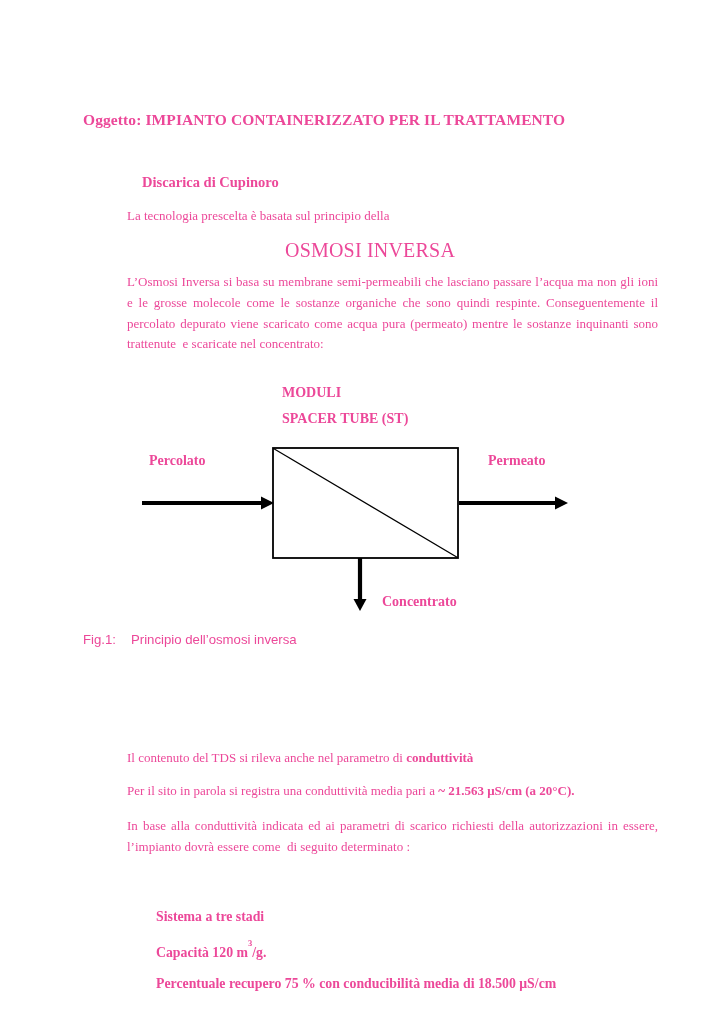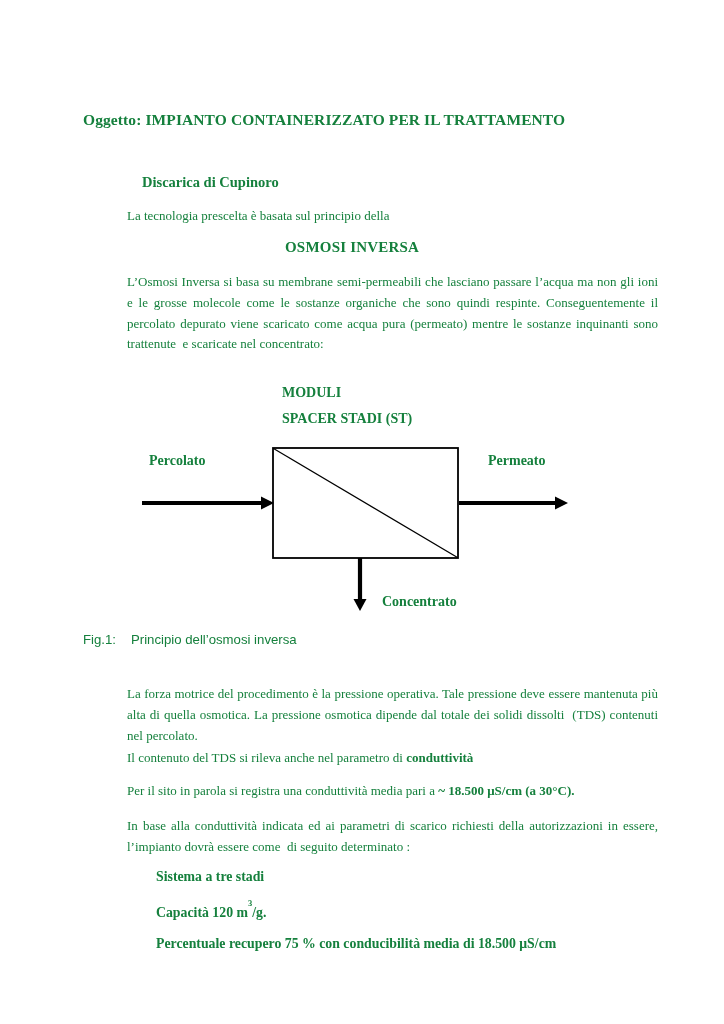--- a/index.html
+++ b/index.html
@@ -5,21 +5,21 @@
   html, body {
     margin: 0;
     padding: 0;
     background: #ffffff;
   }
   .page {
     position: relative;
     width: 724px;
     height: 1024px;
     background: #ffffff;
-    color: #15803d;
+    color: #ec4899;
     font-family: "Liberation Serif", serif;
     overflow: hidden;
   }
   .abs { position: absolute; white-space: pre-wrap; }
 
   
   .title-line {
     font-size: 15.5px;
     font-weight: bold;
     line-height: 21px;
@@ -32,22 +32,22 @@
   }
 
   
   .body-text {
     font-size: 13px;
     line-height: 20.8px;
     margin-left: 44px;
   }
   .just { text-align: justify; }
   .heading {
-    font-size: 15px;
-    font-weight: bold;
+    font-size: 20px;
+    font-weight: normal;
     letter-spacing: 0.2px;
   }
 
   
   .diagram {
     position: absolute;
     left: 0; top: 380px;
     width: 724px; height: 250px;
   }
   .diagram svg { position: absolute; left: 0; top: 0; }
@@ -64,20 +64,21 @@
     font-size: 13.2px;
     line-height: 16px;
   }
   .fig-caption .fig-label { margin-right: 15px; }
 
   
   .spec-item {
     font-size: 13.8px;
     font-weight: bold;
     line-height: 17px;
+    margin-top: 40px;
   }
   sup.cube {
     font-size: 8.5px;
     position: relative;
     top: -5px;
     font-weight: bold;
   }
   b { font-weight: bold; }
 </style>
 </head>
@@ -103,33 +104,32 @@
       <line x1="142" y1="123" x2="261" y2="123" stroke="#000" stroke-width="4"></line>
       <polygon points="261,116.5 261,129.5 274,123" fill="#000"></polygon>
 
       <line x1="459" y1="123" x2="555" y2="123" stroke="#000" stroke-width="4"></line>
       <polygon points="555,116.5 555,129.5 568,123" fill="#000"></polygon>
 
       <line x1="360" y1="178" x2="360" y2="219" stroke="#000" stroke-width="4.2"></line>
       <polygon points="353.5,219 366.5,219 360,231" fill="#000"></polygon>
     </svg>
     <div class="diag-label" style="left:282px; top:5px;">MODULI</div>
-    <div class="diag-label" style="left:282px; top:31px;">SPACER STADI (ST)</div>
+    <div class="diag-label" style="left:282px; top:31px;">SPACER TUBE (ST)</div>
     <div class="diag-label" style="left:149px; top:73px;">Percolato</div>
     <div class="diag-label" style="left:488px; top:73px;">Permeato</div>
     <div class="diag-label" style="left:382px; top:214px;">Concentrato</div>
   </div>
 
   <div class="abs fig-caption" style="left:83px; top:632px;"><span class="fig-label">Fig.1:</span><span>Principio dell’osmosi inversa</span></div>
 
-  <div class="abs body-text just" style="left:83px; top:684px; width:531px;">La forza motrice del procedimento è la pressione operativa. Tale pressione deve essere mantenuta più alta di quella osmotica. La pressione osmotica dipende dal totale dei solidi dissolti  (TDS) contenuti nel percolato.</div>
 
   <div class="abs body-text" style="left:83px; top:748px; width:560px;"><span>Il contenuto del TDS si rileva anche nel parametro di </span><b>conduttività</b></div>
 
-  <div class="abs body-text" style="left:83px; top:781px; width:580px;"><span>Per il sito in parola si registra una conduttività media pari a </span><b>~ 18.500 μS/cm (a 30°C).</b></div>
+  <div class="abs body-text" style="left:83px; top:781px; width:580px;"><span>Per il sito in parola si registra una conduttività media pari a </span><b>~ 21.563 μS/cm (a 20°C).</b></div>
 
   <div class="abs body-text just" style="left:83px; top:816px; width:531px;">In base alla conduttività indicata ed ai parametri di scarico richiesti della autorizzazioni in essere, l’impianto dovrà essere come  di seguito determinato :</div>
 
   <div class="abs spec-item" style="left:156px; top:868px;">Sistema a tre stadi</div>
   <div class="abs spec-item" style="left:156px; top:900px;"><span>Capacità 120 m</span><sup class="cube">3</sup><span>/g.</span></div>
   <div class="abs spec-item" style="left:156px; top:935px;">Percentuale recupero 75 % con conducibilità media di 18.500 μS/cm</div>
 
 </div>
 
 </body></html>

